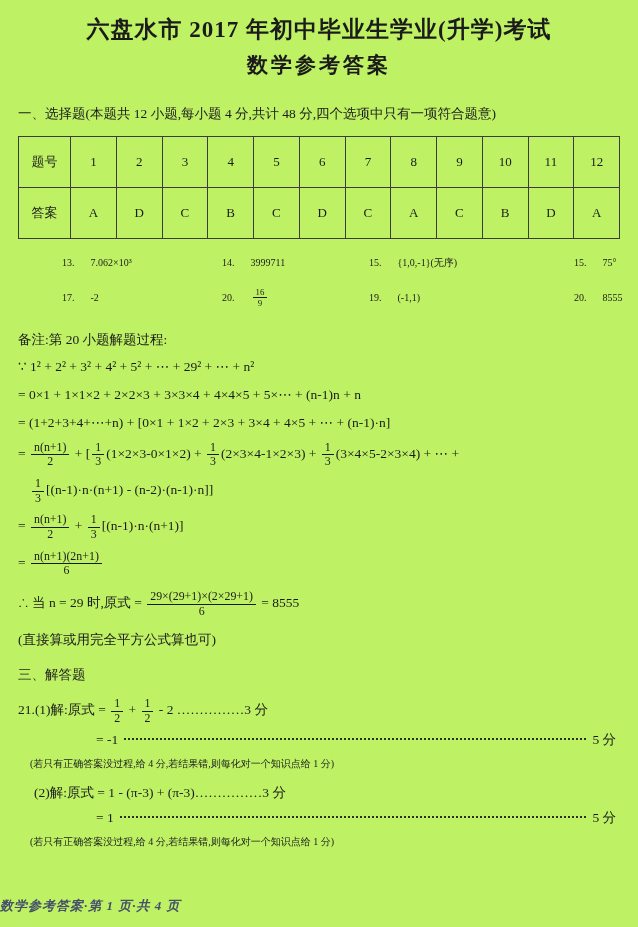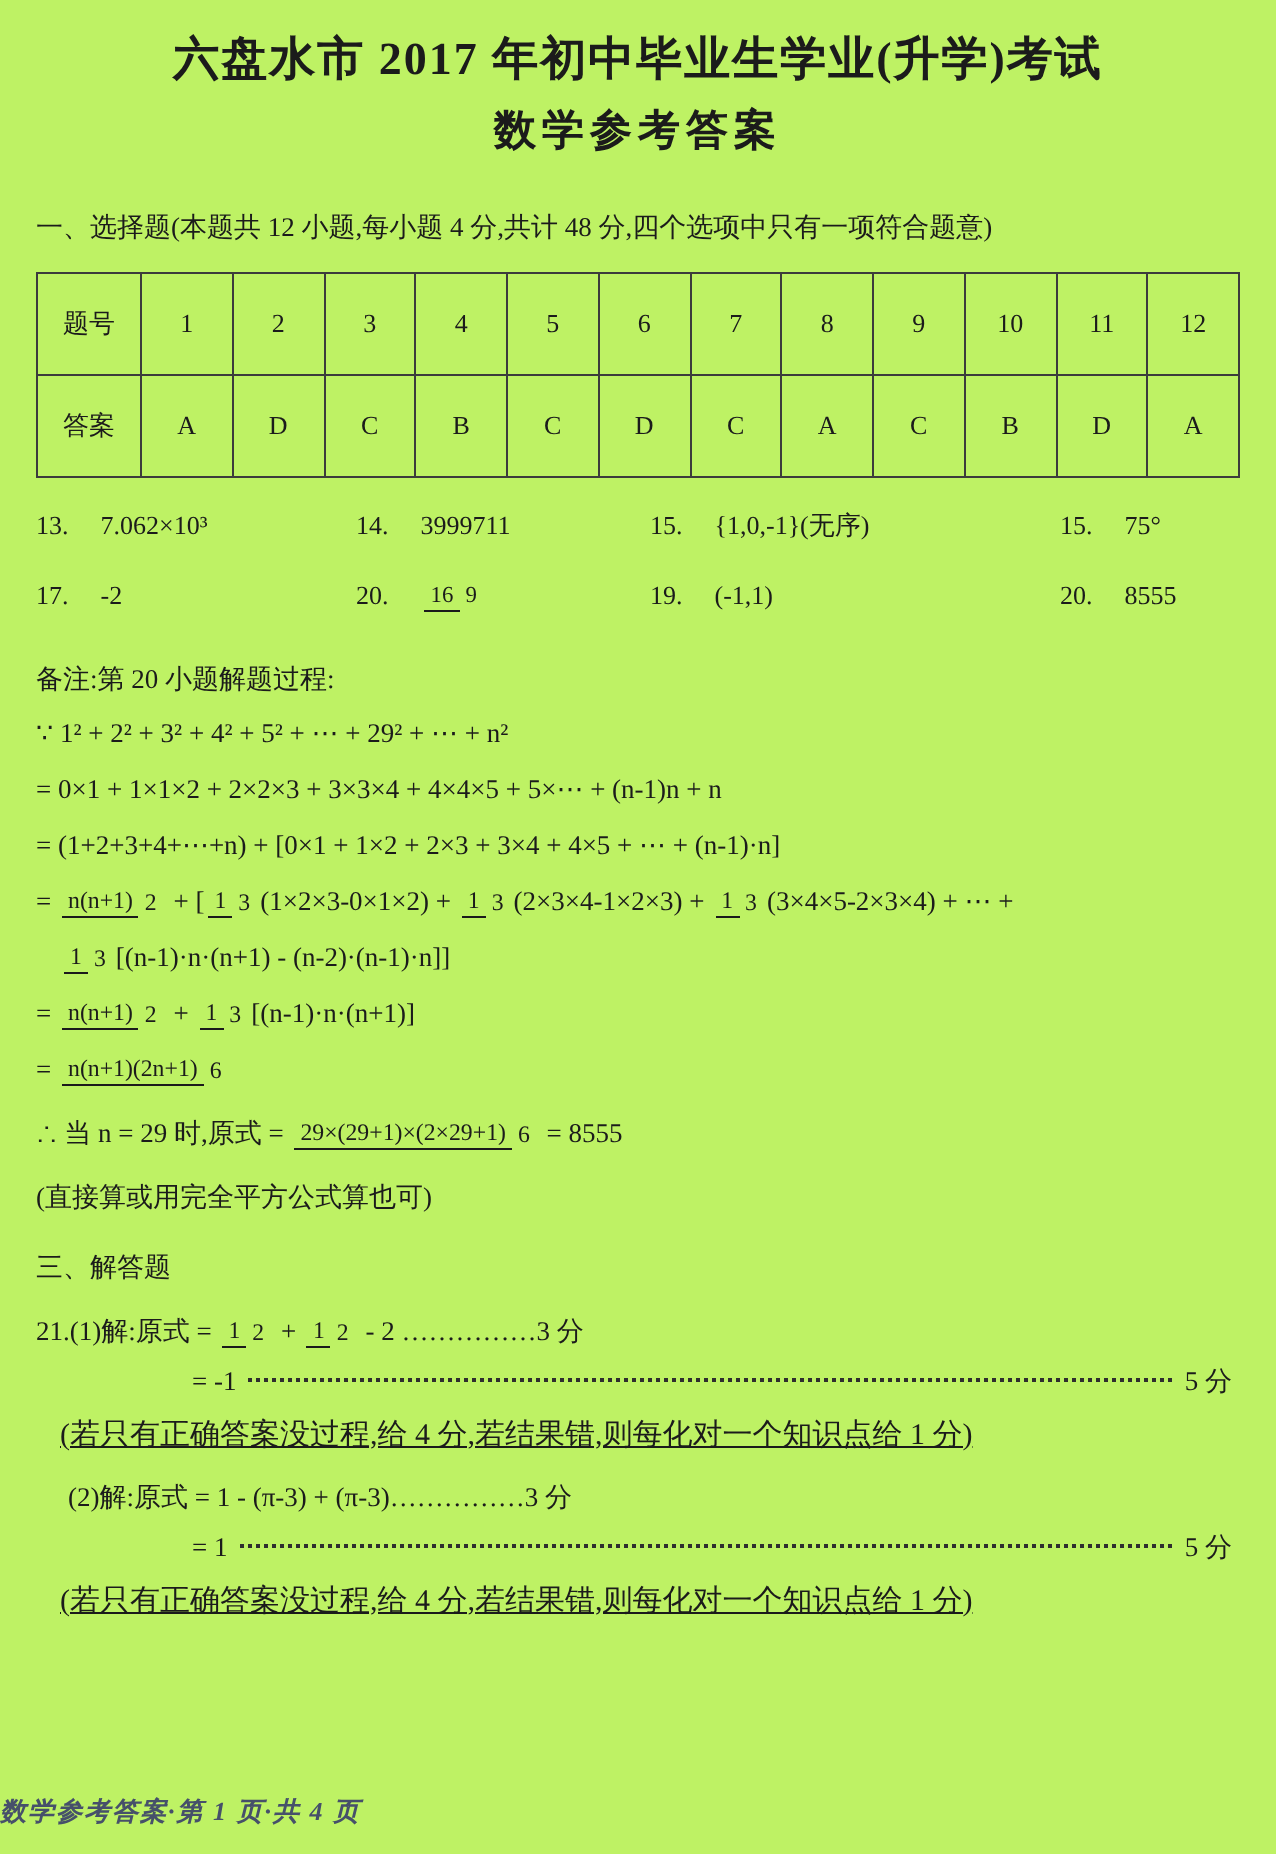--- a/index.html
+++ b/index.html
@@ -25,48 +25,48 @@
 
   table.answers { width:100%; border-collapse:collapse; table-layout:fixed; margin-top:12px; }
   table.answers td {
     border:1px solid #3c3c3c; text-align:center;
     font-size:13px; height:27px; padding:16px 2px;
   }
   table.answers td.hd { width:52px; }
 
   .fill-row {
     display:grid; grid-template-columns:160px 147px 205px 1fr;
-    align-items:center; font-size:13px;
+    align-items:center; font-size:10px;margin-left:44px;
   }
   .fill-row.r1 { margin-top:14px; min-height:20px; }
   .fill-row.r2 { margin-top:10px; min-height:30px; }
   .fill-item { display:flex; align-items:center; }
   .fill-item .q-no { margin-right:16px; }
 
   .note-label { font-size:13.5px; margin-top:18px; }
 
   .math-line { font-size:13.5px; margin-top:8px; line-height:1.45; min-height:20px; }
   .math-line.tall { margin-top:8px; }
   .math-line.indent-sm { margin-left:12px; }
   .math-line.indent-md { margin-left:16px; }
   .math-line.gap { margin-top:12px; }
 
   .frac {
-    display:inline-flex; flex-direction:row; align-items:center;
+    display:inline-flex; flex-direction:column; align-items:center;
     vertical-align:middle; font-size:0.88em; line-height:1.15; margin:0 2px;
   }
   .frac .fnum { padding:0 3px; border-bottom:1px solid #1b1b1b; }
   .frac .fden { padding:0 3px; }
 
   .leader-line {
     display:flex; align-items:baseline;
     font-size:13.5px; margin-top:6px; margin-left:78px; margin-right:4px;
   }
   .leader-dots { flex:1; margin:0 6px; border-bottom:2px dotted #2e2e2e; transform:translateY(-4px); }
-  .grade-note { font-size:15px; margin-top:8px; margin-left:12px;text-decoration:underline; }
+  .grade-note { font-size:10px; margin-top:8px; margin-left:12px; }
 
   .footer {
     position:absolute; left:0; bottom:12px; width:100%;
     text-align:left; font-size:13px; font-weight:bold; font-style:italic;
     color:#46506a; letter-spacing:1px;
     font-family:"Liberation Serif","DejaVu Serif",serif;
   }
 </style>
 </head>
 <body>

